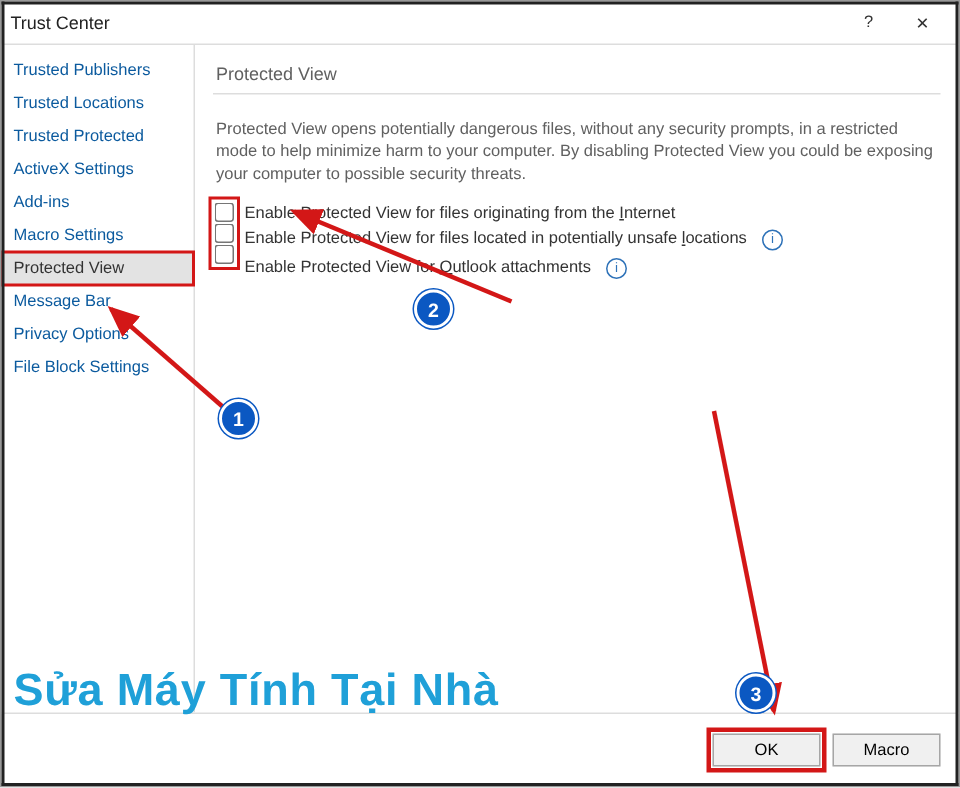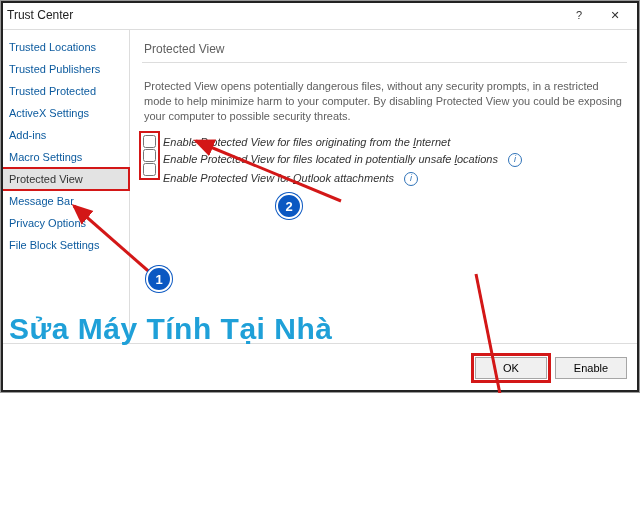--- a/index.html
+++ b/index.html
@@ -1,28 +1,28 @@
 <!DOCTYPE html>
 <html><head>
 <meta charset="utf-8">
 <style>
   html,body{margin:0;padding:0;font-family:"Segoe UI",Tahoma,sans-serif;font-size:11px;color:#333;background:#fff;}
-  .window{width:640px;height:393px;box-sizing:border-box;border:1px solid #999;position:relative;background:#fff;display:flex;flex-direction:column;}
+  .window{width:640px;height:525px;box-sizing:border-box;border:1px solid #999;position:relative;background:#fff;display:flex;flex-direction:column;}
   .titlebar{height:28px;display:flex;align-items:center;padding:0 6px;border-bottom:1px solid #ddd;}
   .titlebar .title{flex:1;font-size:12px;color:#222;}
   .titlebar .ctl{width:36px;height:28px;display:flex;align-items:center;justify-content:center;color:#333;}
   .body{flex:1;display:flex;overflow:hidden;}
   .sidebar{width:128px;border-right:1px solid #ddd;padding:6px 0 0 0;background:#fff;}
   .nav{display:block;padding:5px 8px;color:#0b5a9e;cursor:pointer;font-size:11px;}
   .nav.selected{background:#e3e3e3;color:#333;outline:2px solid #d31717;outline-offset:-1px;}
   .content{flex:1;padding:10px 12px;position:relative;}
   .section-title{font-size:12px;color:#606060;margin:2px 0 6px 2px;font-weight:400;}
   .sep{border:0;border-top:1px solid #ddd;margin:4px 0 10px 0;}
   .desc{font-size:11px;color:#606060;line-height:1.35;margin:16px 2px 10px 2px;}
-  .opt{display:flex;align-items:flex-start;gap:6px;margin:2px 0;font-size:11px;color:#333;font-style:italic;}
+  .opt{display:flex;align-items:flex-start;gap:6px;margin:2px 0;font-size:11px;color:#333;}
   .info{display:inline-flex;width:12px;height:12px;border:1px solid #2e72b8;border-radius:50%;color:#2e72b8;font-size:9px;align-items:center;justify-content:center;margin-left:4px;line-height:1;}
   .cbgroup{outline:2px solid #d31717;outline-offset:1px;display:inline-block;padding:0 1px;}
   .footer{height:40px;border-top:1px solid #ddd;display:flex;justify-content:flex-end;align-items:center;gap:8px;padding:4px 12px;}
   .btn{min-width:72px;height:22px;border:1px solid #a6a6a6;background:#f0f0f0;font-size:11px;cursor:pointer;}
   .btn.ok{outline:3px solid #d31717;outline-offset:1px;}
   .und{text-decoration:underline;text-decoration-thickness:1px;}
 
   .dark{position:absolute;left:0;right:0;bottom:0;height:2px;background:#222;}
   .darkR{position:absolute;top:0;bottom:0;right:0;width:2px;background:#222;}
   .darkL{position:absolute;top:0;bottom:0;left:0;width:2px;background:#222;}
@@ -46,22 +46,22 @@
     <div class="ctl">
         <span>?</span>
       </div>
     <div class="ctl">
         <span>✕</span>
       </div>
   </div>
 
   <div class="body">
     <div class="sidebar">
+      <div class="nav">Trusted Publishers</div>
       <div class="nav">Trusted Locations</div>
-      <div class="nav">Trusted Publishers</div>
       <div class="nav">Trusted Protected</div>
       <div class="nav">ActiveX Settings</div>
       <div class="nav">Add-ins</div>
       <div class="nav">Macro Settings</div>
       <div class="nav selected">Protected View</div>
       <div class="nav">Message Bar</div>
       <div class="nav">Privacy Options</div>
       <div class="nav">File Block Settings</div>
     </div>
 
@@ -88,21 +88,21 @@
             <span><span>Enable Protected View for </span><span class="und">O</span><span>utlook attachments</span></span>
             <span class="info">i</span>
           </label>
         </div>
       </div>
     </div>
   </div>
 
   <div class="footer">
     <button class="btn ok">OK</button>
-    <button class="btn">Enable</button>
+    <button class="btn">Macro</button>
   </div>
 
   <svg class="arrow" style="left:68px;top:200px;" width="90" height="80">
     <defs>
         <marker id="ah1" markerWidth="8" markerHeight="8" refX="6" refY="3" orient="auto">
           <path d="M0,0 L7,3 L0,6 Z" fill="#d31717"></path>
         </marker>
       </defs>
     <line x1="85" y1="75" x2="5" y2="5" stroke="#d31717" stroke-width="3" marker-end="url(#ah1)"></line>
   </svg>

